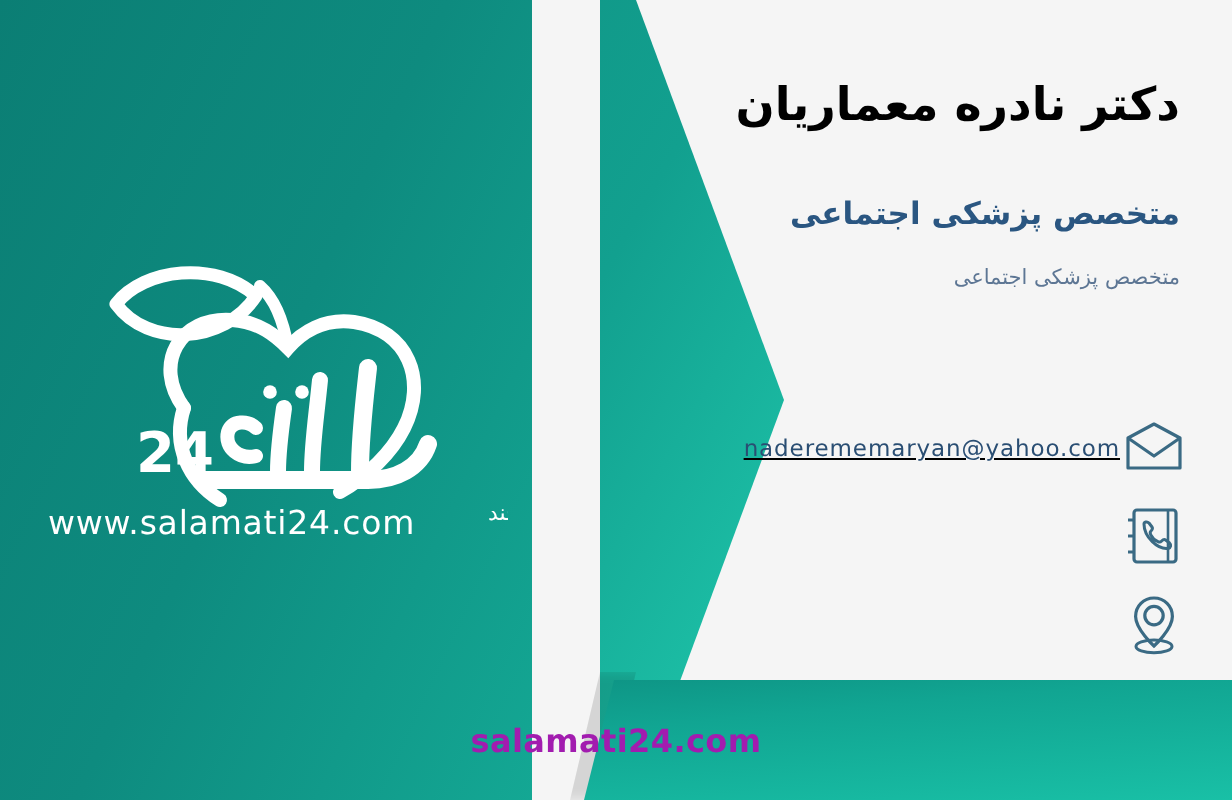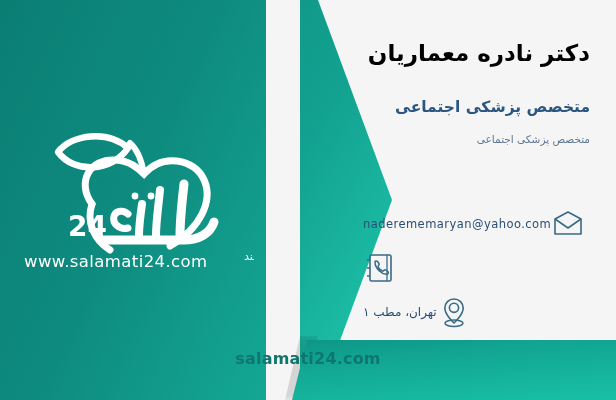--- a/index.html
+++ b/index.html
@@ -81,22 +81,22 @@
     position:absolute;right:26px;top:133px;
     font-size:10.5px;color:#5d7694;
     direction:rtl;text-align:right;white-space:nowrap;
   }
 
   
   .contact{
     position:absolute;right:22px;top:205px;width:240px;
   }
   .c-row{
-    display:flex;align-items:center;
-    margin-bottom:6px;min-height:38px;
+    display:flex;align-items:center;justify-content:flex-end;
+    margin-bottom:6px;min-height:38px;text-decoration:underline;
   }
   .c-text{
     color:#2b4f74;font-size:12px;
     direction:rtl;text-align:right;
     margin-left:0;margin-right:0;padding-left:9px;
     white-space:nowrap;
   }
   .c-text.ltr{direction:ltr;font-size:11.5px;letter-spacing:.45px;color:#2a4e73;}
   .c-icon{width:34px;height:34px;flex:0 0 34px;}
   .c-icon svg{display:block;width:34px;height:34px;}
@@ -106,23 +106,23 @@
     position:absolute;left:0;top:340px;width:616px;height:60px;
     background:linear-gradient(175deg,#0b8579 0%,#11a592 45%,#19c0a6 100%);
     clip-path:polygon(307px 0, 616px 0, 616px 60px, 292px 60px);
   }
   .footer-shadow{
     position:absolute;left:0;top:336px;width:616px;height:64px;
     background:rgba(0,0,0,.13);filter:blur(3px);
     clip-path:polygon(300px 0, 318px 0, 303px 64px, 285px 64px);
   }
   .footer-text{
-    position:absolute;left:0;top:328px;width:616px;height:60px;
+    position:absolute;left:0;top:340px;width:616px;height:60px;
     display:flex;align-items:center;justify-content:center;
-    color:#0f766e;font-size:16px;font-weight:bold;letter-spacing:.2px;
+    color:#a21caf;font-size:16px;font-weight:bold;letter-spacing:.2px;
   }
 </style>
 </head>
 <body>
 
 <div id="card">
 
   <div class="teal-layer">
     <div class="panel-shadow"></div>
     <div class="panel-main"></div>
@@ -184,21 +184,20 @@
           <line x1="4" y1="25" x2="7" y2="25" stroke="#3a6a84" stroke-width="1.5"></line>
           <path d="M12 11 C12 10 13.5 9.5 14.5 10.5 L16 12.5 C16.6 13.3 16 14 15.4 14.6
                    C15 15 15 15.6 15.4 16.4 C16.2 18 17.6 19.2 19 19.8 C19.7 20.1 20.3 20 20.7 19.6
                    C21.3 19 22 18.4 22.8 19 L24.8 20.5 C25.8 21.4 25.3 23 24.2 23.2
                    C19 24 12 17.5 12 11 Z" fill="none" stroke="#3a6a84" stroke-width="1.5" stroke-linejoin="round"></path>
         </svg>
       </div>
     </div>
 
     <div class="c-row">
-      <div class="c-text">تهران، مطب ۱</div>
       <div class="c-icon">
         <svg viewBox="0 0 34 34">
           <path d="M17 4 C11.8 4 7.8 8 7.8 13.2 C7.8 19.5 17 28 17 28 C17 28 26.2 19.5 26.2 13.2 C26.2 8 22.2 4 17 4 Z" fill="none" stroke="#3a6a84" stroke-width="1.6"></path>
           <circle cx="17" cy="12.8" r="4.6" fill="none" stroke="#3a6a84" stroke-width="1.6"></circle>
           <ellipse cx="17" cy="28.2" rx="9" ry="3.2" fill="none" stroke="#3a6a84" stroke-width="1.5"></ellipse>
         </svg>
       </div>
     </div>
 
   </div>

